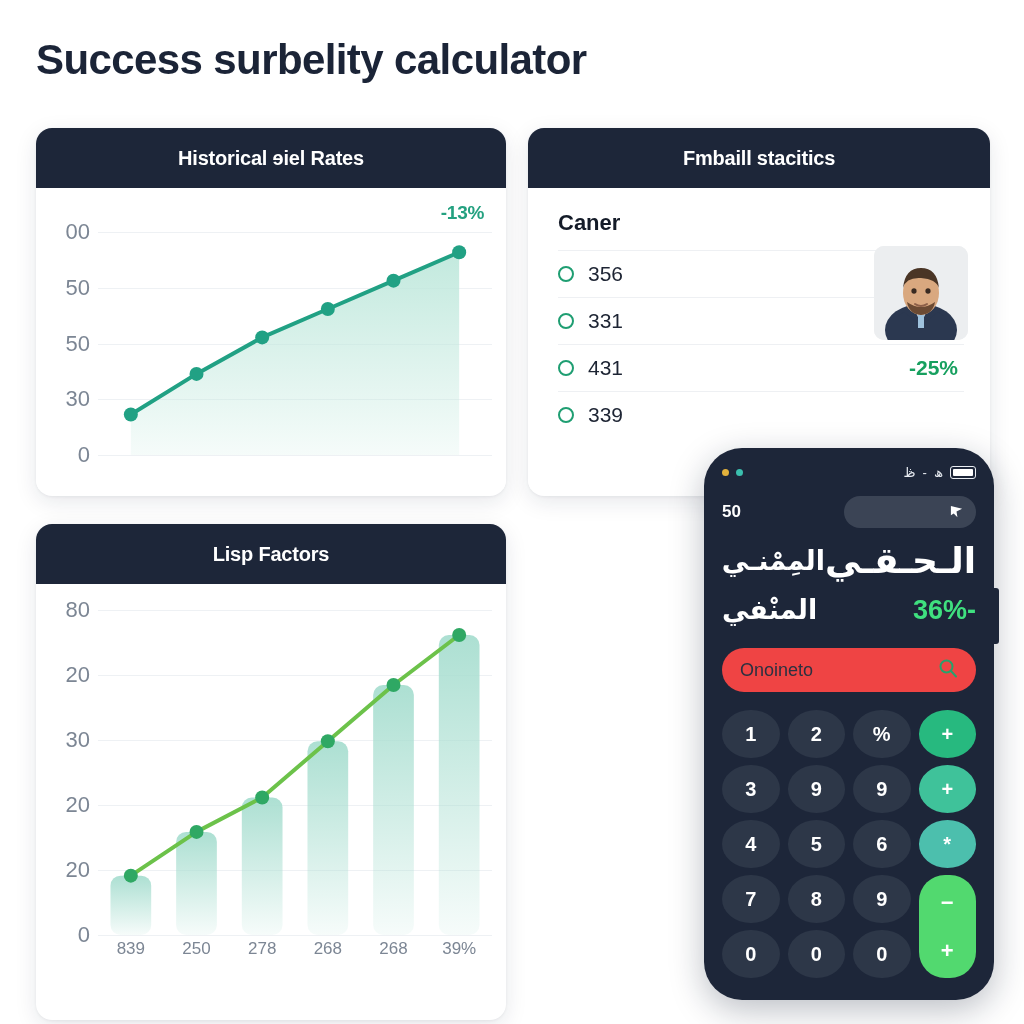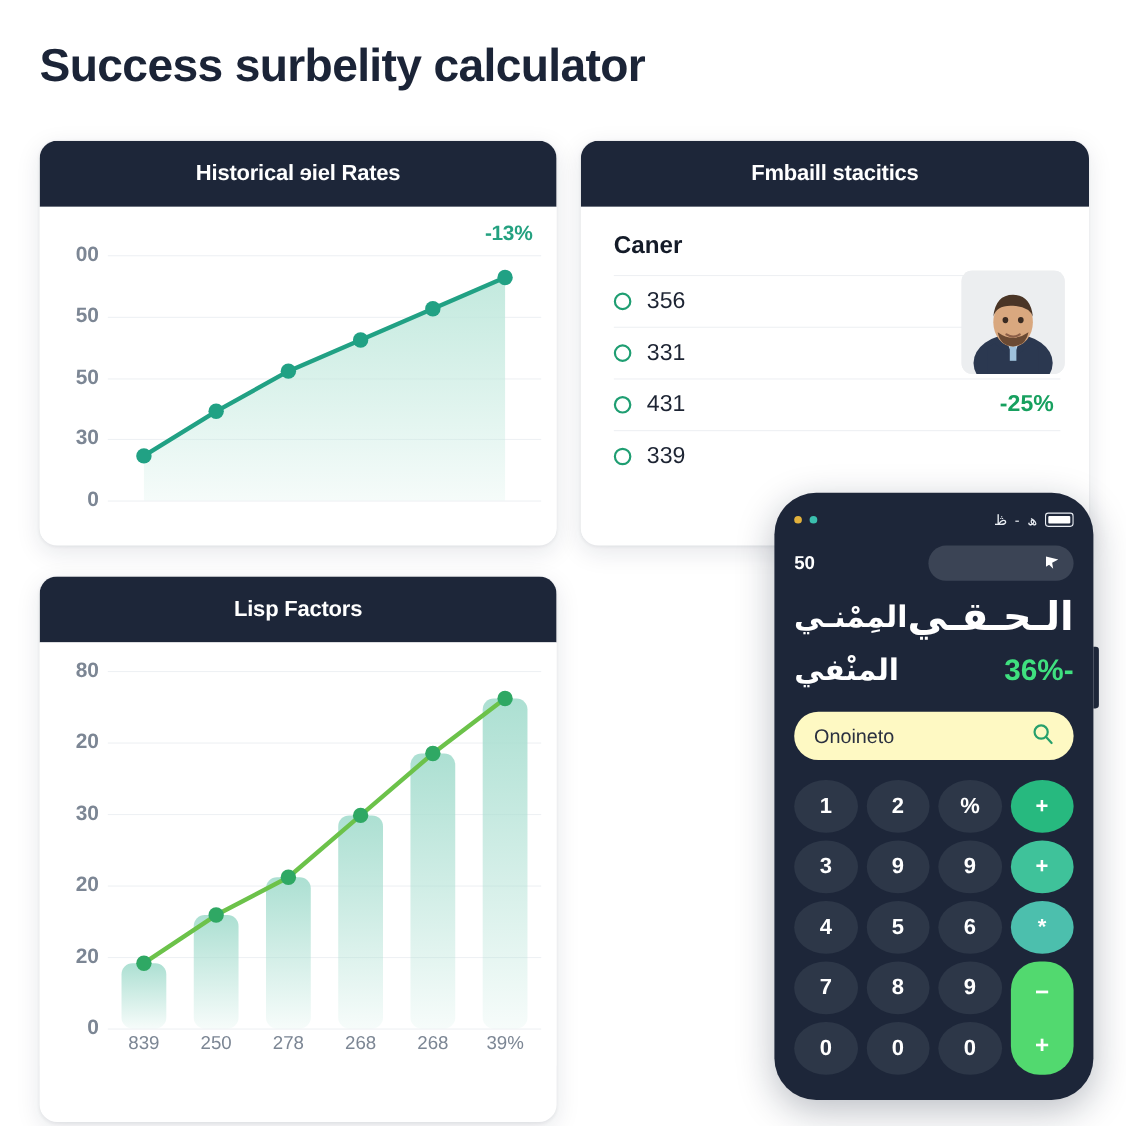--- a/index.html
+++ b/index.html
@@ -40,21 +40,21 @@
   #card-stats{ left: 528px; top: 128px; width: 462px; height: 368px; }
   #card-lisp { left: 36px;  top: 524px; width: 470px; height: 496px; }
 
   
   .chart { position: relative; width: 100%; height: 100%; }
   .y-axis {
     position: absolute; left: 0; top: 0; bottom: 34px; width: 62px;
   }
   .y-tick {
     position: absolute; right: 8px; transform: translateY(-50%);
-    font-size: 19px; color: #7c8694; font-weight: 700;
+    font-size: 22px; color: #7c8694; font-weight: 400;
   }
   .grid-line {
     position: absolute; left: 62px; right: 14px; height: 1px;
     background: #eef1f4;
   }
   .plot {
     position: absolute; left: 62px; right: 14px; top: 0; bottom: 34px;
   }
   .x-axis {
     position: absolute; left: 62px; right: 14px; bottom: 4px; height: 26px;
@@ -137,21 +137,21 @@
     padding-right: 12px;
   }
   .flag-ico { width: 15px; height: 14px; }
 
   .ar-row { display: flex; align-items: center; margin-top: 12px; direction: rtl; }
   .ar-right { color: #ffffff; font-size: 36px; font-weight: 700; letter-spacing: 0; }
   .ar-left  { color: #ffffff; font-size: 27px; font-weight: 700; margin-right: auto; }
   .pct-green { color: #3fe07f; font-size: 27px; font-weight: 700; }
 
   .search-bar {
-    margin-top: 22px; height: 44px; background: #fef9c3; border-radius: 22px;
+    margin-top: 22px; height: 44px; background: #ef4444; border-radius: 22px;
     display: flex; align-items: center; padding: 0 18px;
   }
   .search-bar .txt { font-size: 18px; color: #2b3140; }
   .search-bar .mag { margin-left: auto; }
 
   .keypad {
     margin-top: 18px;
     display: grid;
     grid-template-columns: repeat(4, 1fr);
     grid-template-rows: repeat(5, 48px);

